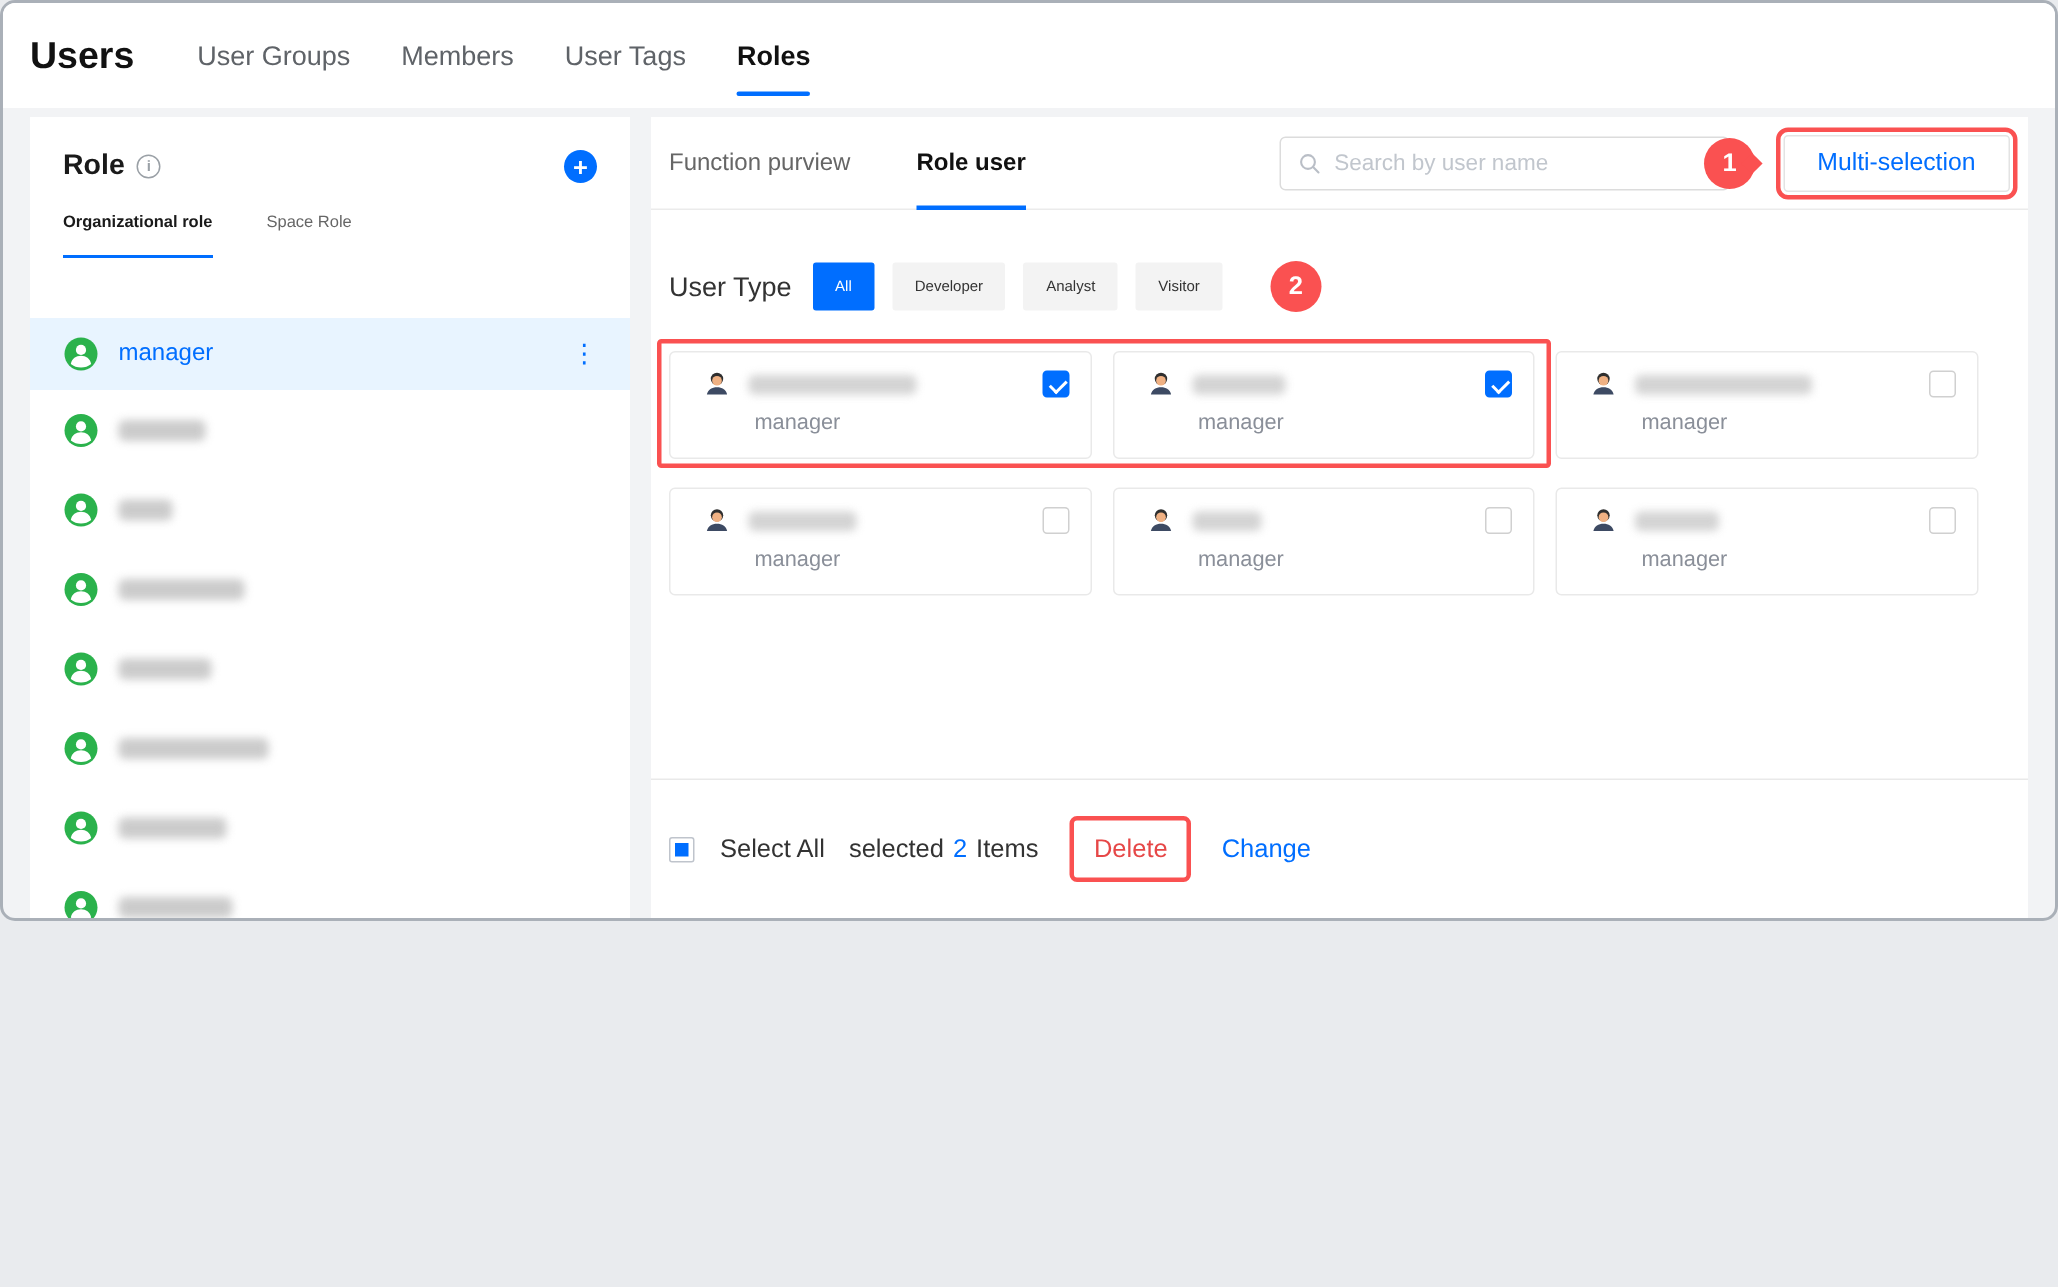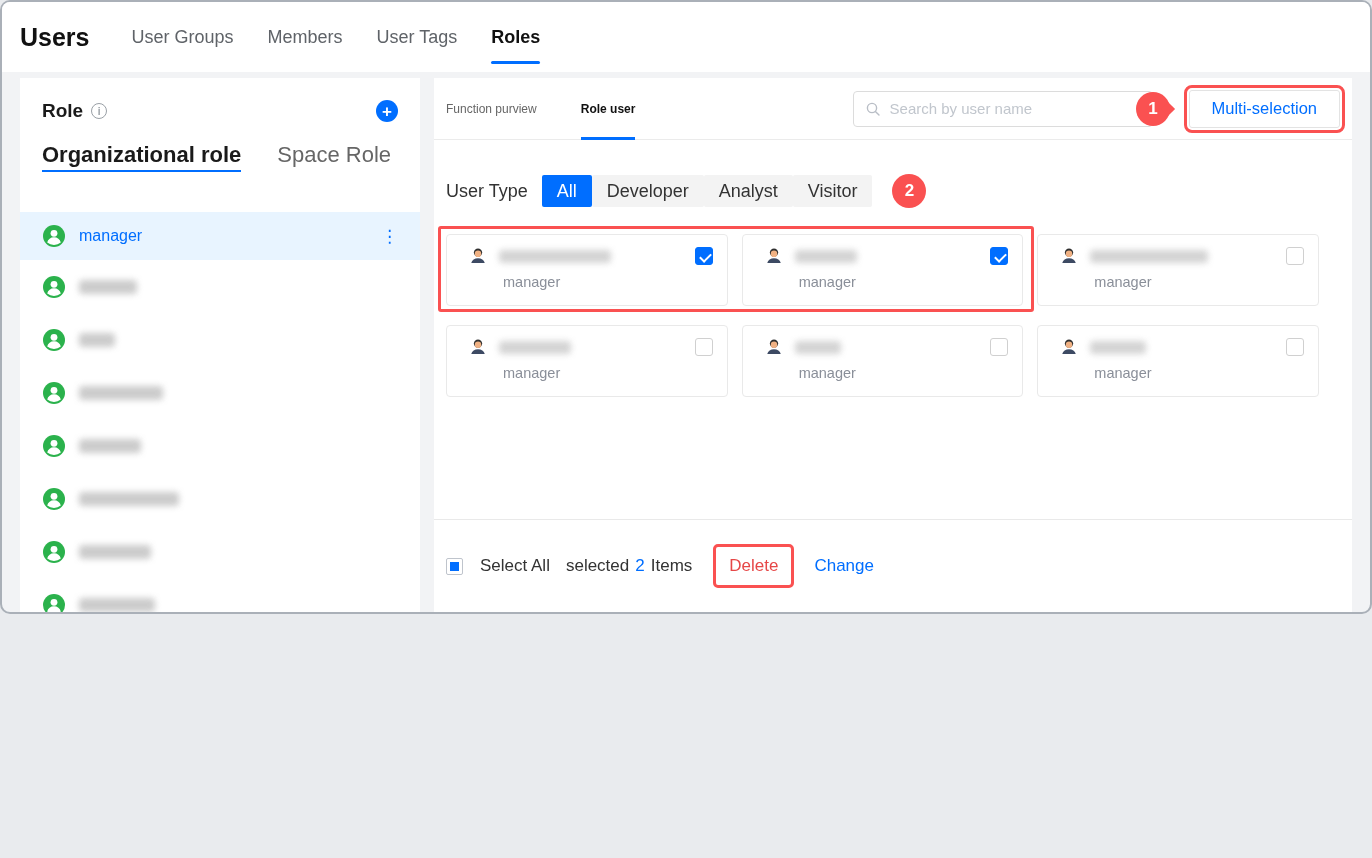--- a/index.html
+++ b/index.html
@@ -21,55 +21,55 @@
   .hdr-tab.active{color:#111;font-weight:700;}
   .hdr-tab.active::after{content:"";position:absolute;left:0;right:0;bottom:8px;height:3px;background:var(--accent-blue);border-radius:2px;}
 
   
   .sidebar{position:absolute;left:18px;top:76px;width:400px;bottom:0;background:#fff;overflow:hidden;}
   .sb-head{display:flex;align-items:center;padding:22px 22px 0 22px;}
   .sb-title{font-size:19px;font-weight:700;color:#1a1a1a;}
   .info-icon{width:16px;height:16px;border:1.5px solid #9aa0a6;border-radius:50%;color:#9aa0a6;font-size:10px;font-weight:700;display:grid;place-items:center;margin-left:8px;font-style:normal;}
   .plus-btn{width:22px;height:22px;border-radius:50%;background:var(--accent-blue);color:#fff;display:grid;place-items:center;font-size:17px;font-weight:700;margin-left:auto;line-height:1;cursor:pointer;}
   .sb-tabs{display:flex;gap:36px;padding:0 22px;margin-top:20px;height:30px;}
-  .sb-tab{font-size:22px;color:#666;position:relative;cursor:pointer;padding-bottom:12px;}
+  .sb-tab{font-size:11px;color:#666;position:relative;cursor:pointer;padding-bottom:12px;}
   .sb-tab.active{color:#1a1a1a;font-weight:700;}
   .sb-tab.active::after{content:"";position:absolute;left:0;right:0;bottom:0;height:2.5px;background:var(--accent-blue);}
   .sb-search{margin:26px 20px 0 20px;height:34px;border:1px solid #d9d9d9;border-radius:3px;display:flex;align-items:center;gap:8px;padding:0 10px;background:#fff;}
   .sb-search input, .main-search input{border:none;outline:none;flex:1;font-size:15px;color:#333;background:transparent;font-family:inherit;}
   .sb-search input::placeholder, .main-search input::placeholder{color:#c1c6cd;}
   .role-list{margin-top:40px;}
   .role-row{height:53px;display:flex;align-items:center;padding:0 22px;}
   .role-row.selected{height:48px;background:var(--selected-row-bg);}
   .role-name{margin-left:13px;font-size:16px;color:var(--accent-blue);}
   .dots{margin-left:auto;color:var(--accent-blue);font-size:17px;cursor:pointer;}
   .avatar-green{width:24px;height:24px;flex:0 0 24px;}
   .blurbar{height:14px;border-radius:4px;background:#c6c6c6;filter:blur(3px);opacity:.9;margin-left:13px;}
 
   
   .main{position:absolute;left:432px;top:76px;right:18px;bottom:0;background:#fff;}
   .main-tabbar{height:62px;border-bottom:1px solid #ebebeb;display:flex;align-items:center;padding:0 12px;position:relative;}
-  .main-tab{height:62px;display:flex;align-items:center;font-size:12px;color:#666;position:relative;margin-right:44px;cursor:pointer;}
+  .main-tab{height:62px;display:flex;align-items:center;font-size:16px;color:#666;position:relative;margin-right:44px;cursor:pointer;}
   .main-tab.active{color:#111;font-weight:700;}
   .main-tab.active::after{content:"";position:absolute;left:0;right:0;bottom:0;height:3px;background:var(--accent-blue);}
   .main-search{margin-left:auto;width:300px;height:36px;border:1px solid #dcdcdc;border-radius:4px;display:flex;align-items:center;gap:8px;padding:0 12px;}
   .multi-btn{margin-left:36px;height:38px;padding:0 22px;border:1px solid #e3e3e3;border-radius:3px;background:#fff;color:var(--accent-blue);font-size:16.5px;font-weight:500;cursor:pointer;font-family:inherit;outline:3px solid var(--annotation-red);outline-offset:2px;}
 
   .badge{width:34px;height:34px;border-radius:50%;background:var(--annotation-red);color:#fff;font-size:17px;font-weight:700;display:grid;place-items:center;position:relative;z-index:5;flex:0 0 34px;}
   .badge .tail{position:absolute;width:10px;height:10px;background:var(--annotation-red);transform:rotate(45deg);}
   .badge-1{position:absolute;left:702px;top:14px;}
   .badge-1 .tail{right:-3px;top:12px;}
   .badge-2{margin-left:20px;}
   .badge-3{position:absolute;left:332px;top:652px;}
   .badge-3 .tail{bottom:-3px;left:12px;}
 
   .content{padding:0 33px 0 12px;position:relative;}
   .usertype-row{margin-top:34px;display:flex;align-items:center;}
   .ut-label{font-size:18px;color:#333;margin-right:14px;}
-  .ut-btn{height:32px;padding:0 15px;margin-right:0;border:none;border-radius:2px;background:#f3f3f3;color:#333;font-size:18px;cursor:pointer;font-family:inherit;}
+  .ut-btn{height:32px;padding:0 15px;margin-right:12px;border:none;border-radius:2px;background:#f3f3f3;color:#333;font-size:10px;cursor:pointer;font-family:inherit;}
   .ut-btn.active{background:var(--accent-blue);color:#fff;}
 
   .cards-grid{margin-top:26px;display:grid;grid-template-columns:repeat(3,1fr);gap:19px 14px;}
   .card{height:72px;background:#fff;border:1px solid #e9e9e9;border-radius:4px;position:relative;padding:12px 14px;}
   .card-top{display:flex;align-items:center;gap:12px;padding-left:8px;}
   .card-avatar{width:18px;height:18px;flex:0 0 18px;}
   .card .blurbar{height:13px;margin-left:0;background:#cfcfcf;}
   .card-role{margin-top:9px;padding-left:42px;font-size:14.5px;color:#8a8f99;}
   .checkbox{position:absolute;top:12px;right:14px;width:18px;height:18px;border:1px solid #d0d0d0;border-radius:3px;background:#fff;cursor:pointer;}
   .checkbox.checked{background:var(--accent-blue);border-color:var(--accent-blue);}

